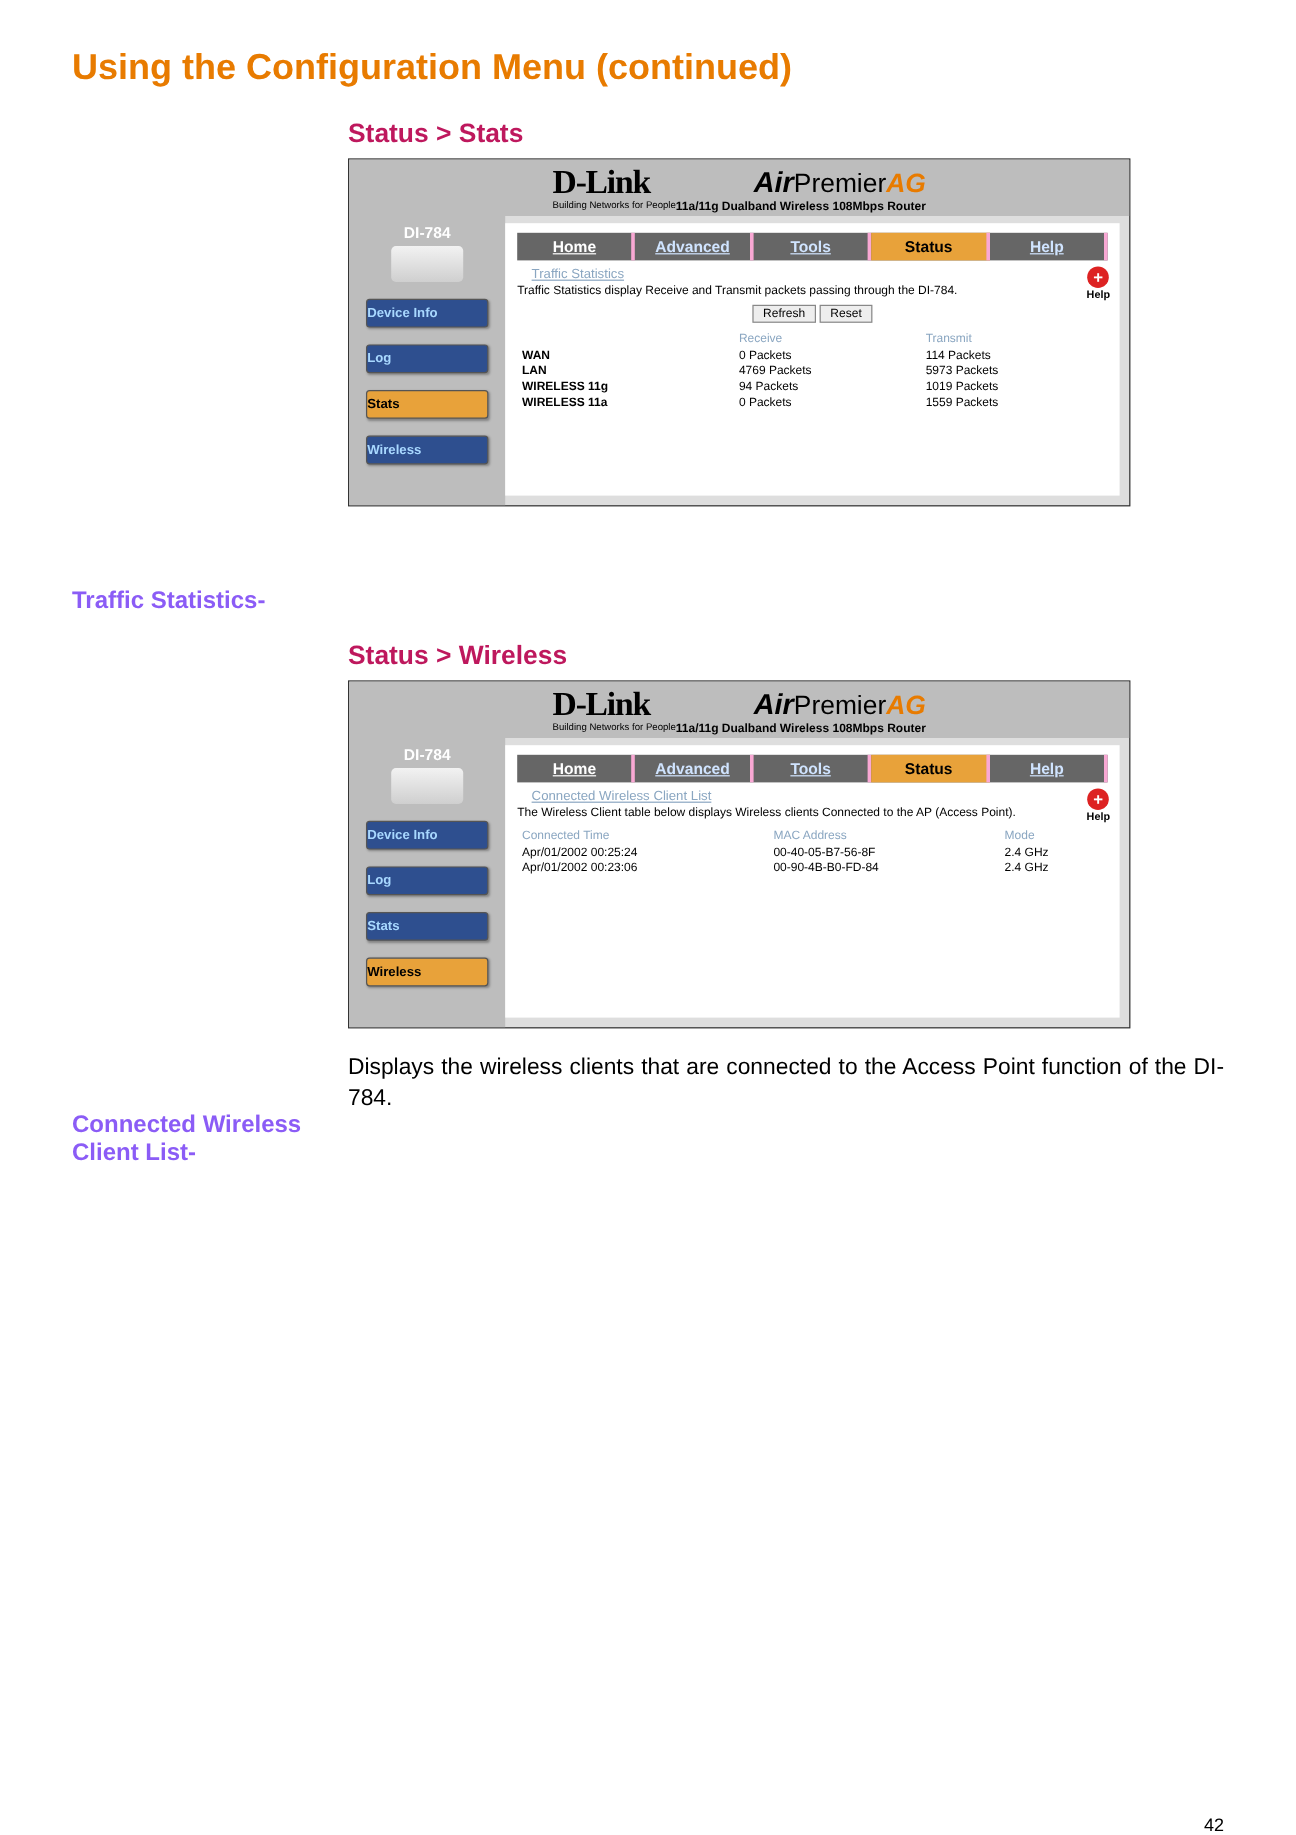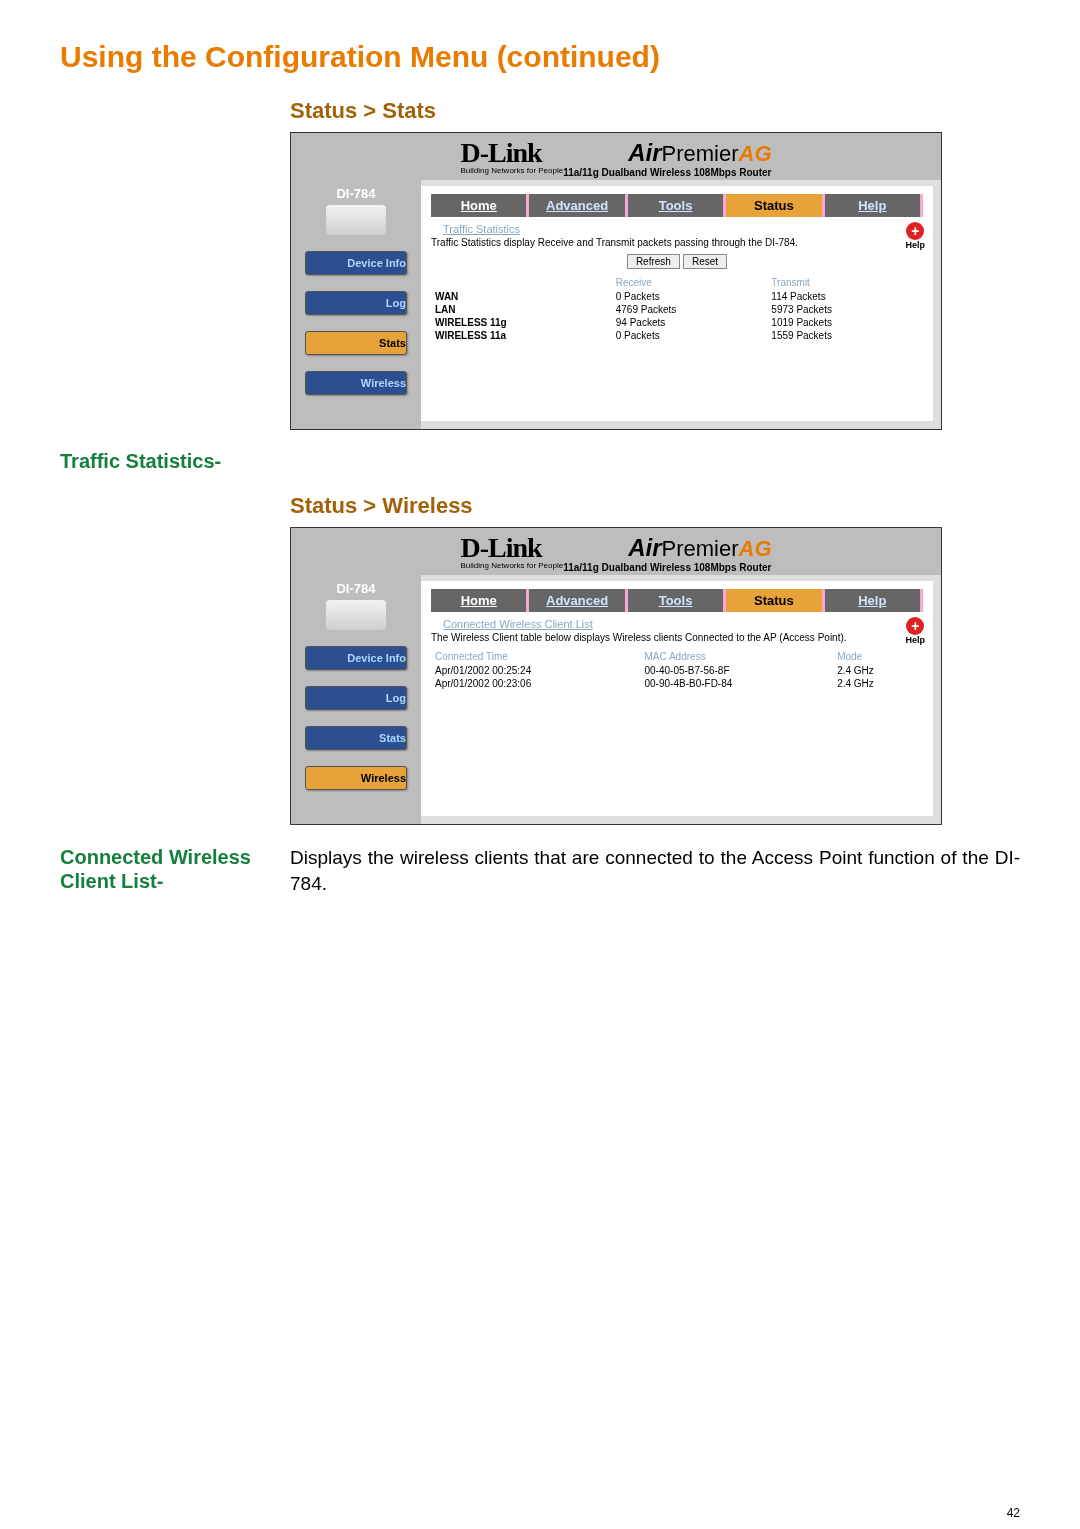--- a/index.html
+++ b/index.html
@@ -12,21 +12,21 @@
   .page {
     padding: 40px 60px;
   }
   h1.page-title {
     color: #e87b00;
     font-size: 30px;
     font-weight: bold;
     margin: 0 0 24px 0;
   }
   .breadcrumb {
-    color: #a16207;
+    color: #be185d;
     font-size: 22px;
     font-weight: bold;
     margin: 0 0 8px 0;
   }
   .screenshot-wrap {
     margin-left: 230px;
     margin-bottom: 20px;
   }
   .router-screenshot {
     width: 650px;
@@ -100,24 +100,24 @@
   .router-img {
     width: 60px;
     height: 30px;
     margin: 0 auto 14px auto;
     background: linear-gradient(#f2f2f2,#cfcfcf);
     border-radius: 4px;
     position: relative;
   }
   .side-btn {
     display: block;
-    margin: 16px auto 14px auto;
+    margin: 4px auto 14px auto;
     width: 100px;
     padding: 5px 0;
-    text-align: right;
+    text-align: left;
     font-size: 11px;
     font-weight: bold;
     border: 1px solid #555;
     border-radius: 3px;
     box-shadow: 1px 1px 2px rgba(0,0,0,.3);
   }
   .side-blue { background:#2e4f8f; color:#a8d8ff; }
   .side-orange-active { background:#e8a23a; color:#000; }
   .content {
     flex: 1;
@@ -209,37 +209,38 @@
   }
   .wireless-table td { padding:1px 4px; }
 
   .entry {
     display: flex;
     margin: 14px 0 20px 0;
     align-items: flex-start;
   }
   .entry-label {
     width: 230px;
-    color: #15803d;
+    color: #8b5cf6;
     font-size: 20px;
     font-weight: bold;
     flex-shrink: 0;
+    margin-top: 48px;
   }
   .entry-body {
     flex: 1;
     font-size: 19px;
     line-height: 1.35;
     text-align: justify;
   }
   .entry-body b { font-weight: bold; }
   .page-num {
     position: absolute;
     right: 60px;
-    bottom: 20px;
-    font-size: 12px;
+    bottom: 10px;
+    font-size: 15px;
   }
   .page { position: relative; min-height: 1460px; }
 </style>
 </head>
 <body>
 
 <div class="page">
   <h1 class="page-title">Using the Configuration Menu (continued)</h1>
 
   <div class="screenshot-wrap">

